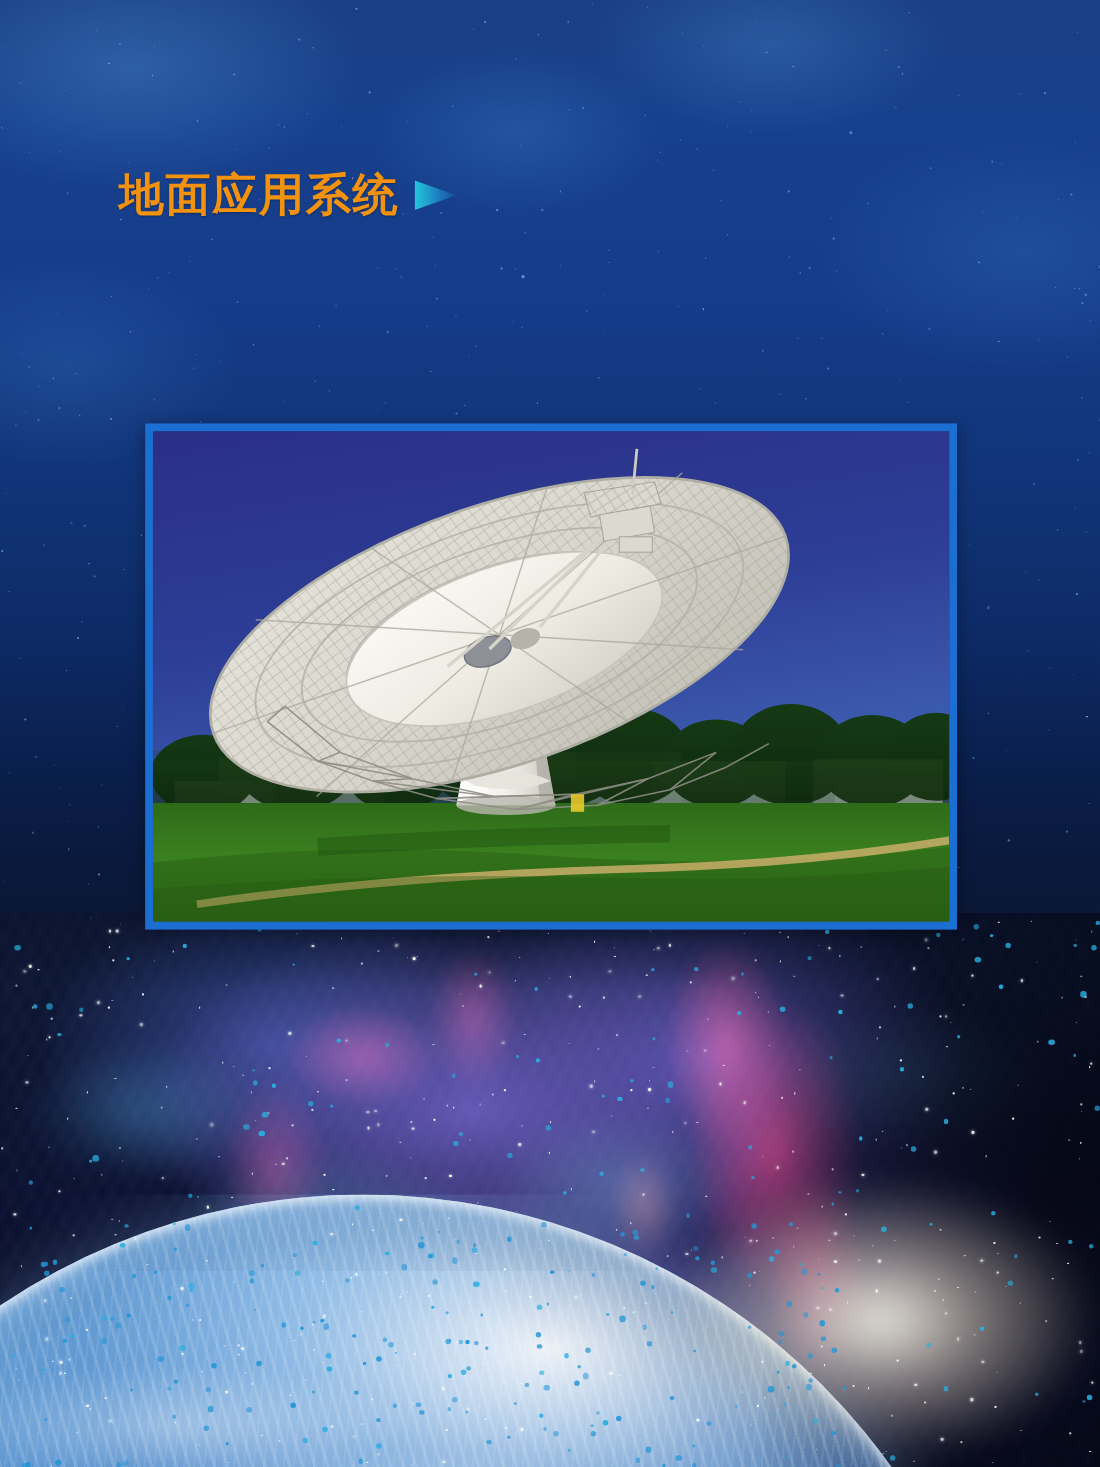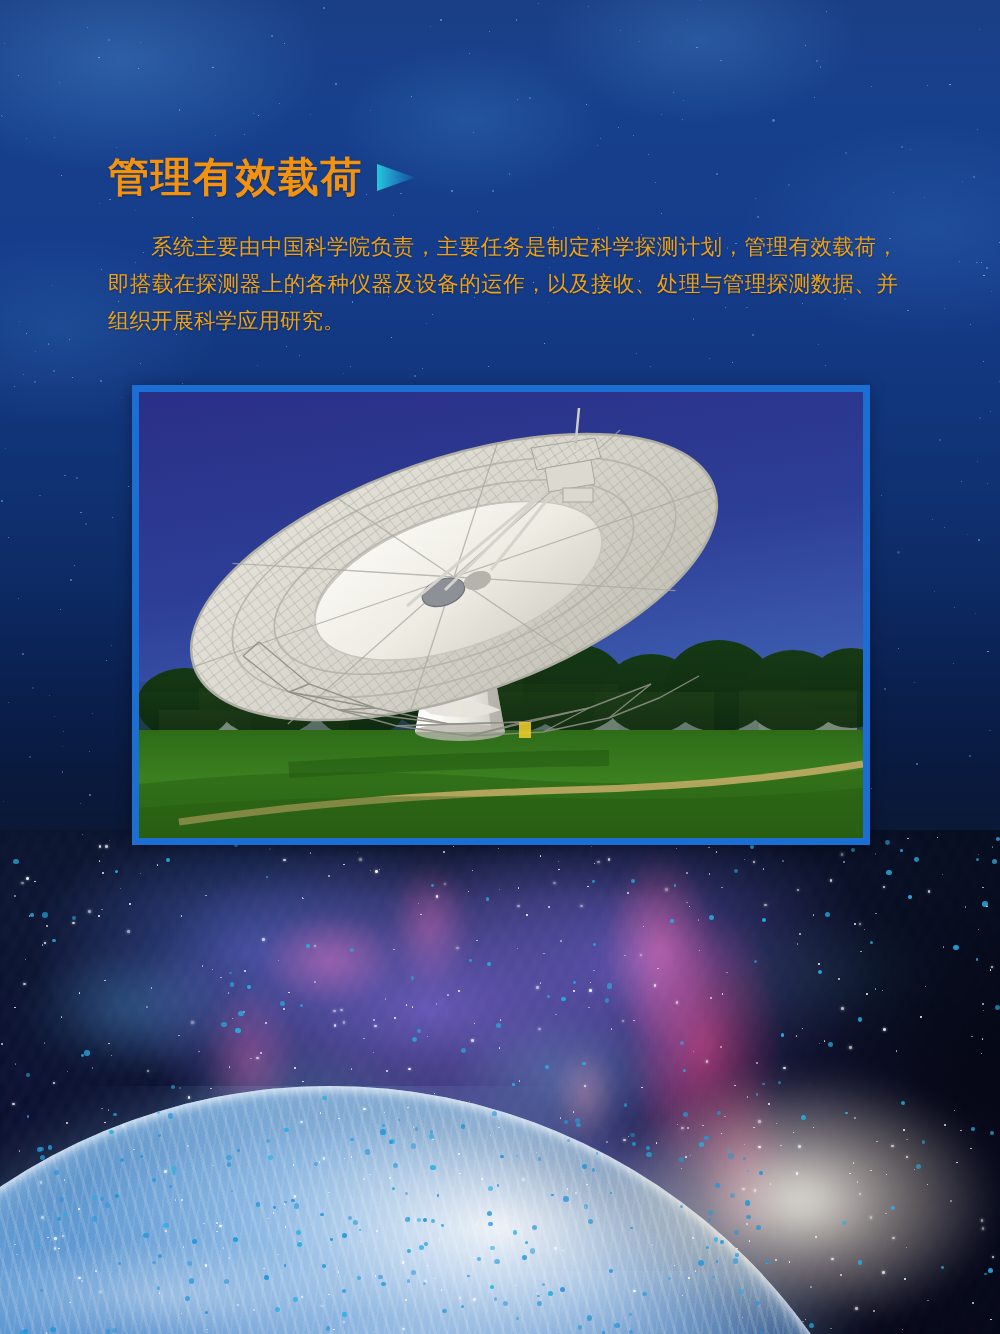--- a/index.html
+++ b/index.html
@@ -1359,34 +1359,33 @@
       <span style="left: 320.4px; top: 1212.5px; width: 3.7px; height: 3.7px; background: rgba(35, 150, 215, 0.86);"></span>
       <span style="left: 502.6px; top: 1300.8px; width: 5.5px; height: 5.5px; background: rgba(35, 150, 215, 0.56);"></span>
       <span style="left: 265.5px; top: 1138.8px; width: 4.4px; height: 4.4px; background: rgba(35, 150, 215, 0.52);"></span>
       <span style="left: 460.7px; top: 1304.7px; width: 3.1px; height: 3.1px; background: rgba(35, 150, 215, 0.78);"></span>
       <span style="left: 494.1px; top: 1258.9px; width: 5.5px; height: 5.5px; background: rgba(35, 150, 215, 0.59);"></span>
       <span style="left: 609.5px; top: 1191.6px; width: 2.9px; height: 2.9px; background: rgba(35, 150, 215, 0.87);"></span>
       <span style="left: 529.8px; top: 1248.3px; width: 5.4px; height: 5.4px; background: rgba(35, 150, 215, 0.52);"></span>
     </div>
 
   <div class="title-row">
-    <div class="title">管理有效载荷</div>
+    <div class="title">地面应用系统</div>
     <svg class="title-arrow" viewBox="0 0 40 29">
       <defs>
         <linearGradient id="arrGrad" x1="0" y1="0" x2="1" y2="0">
           <stop offset="0%" stop-color="#24C8DC"></stop>
           <stop offset="55%" stop-color="#1C7FC0"></stop>
           <stop offset="100%" stop-color="#1A4B96"></stop>
         </linearGradient>
       </defs>
       <path d="M0 1 L38 14.5 L0 28 Z" fill="url(#arrGrad)"></path>
     </svg>
   </div>
 
-  <div class="body-text">系统主要由中国科学院负责，主要任务是制定科学探测计划，管理有效载荷，即搭载在探测器上的各种仪器及设备的运作，以及接收、处理与管理探测数据、并组织开展科学应用研究。</div>
 
   <div class="photo-frame">
     <div class="photo">
       <svg viewBox="0 0 724 446" preserveAspectRatio="none">
         <defs>
           <linearGradient id="sky" x1="0" y1="0" x2="0.25" y2="1">
             <stop offset="0%" stop-color="#2A2F86"></stop>
             <stop offset="45%" stop-color="#2D3E96"></stop>
             <stop offset="78%" stop-color="#3C5BAE"></stop>
             <stop offset="100%" stop-color="#5A7FC4"></stop>

